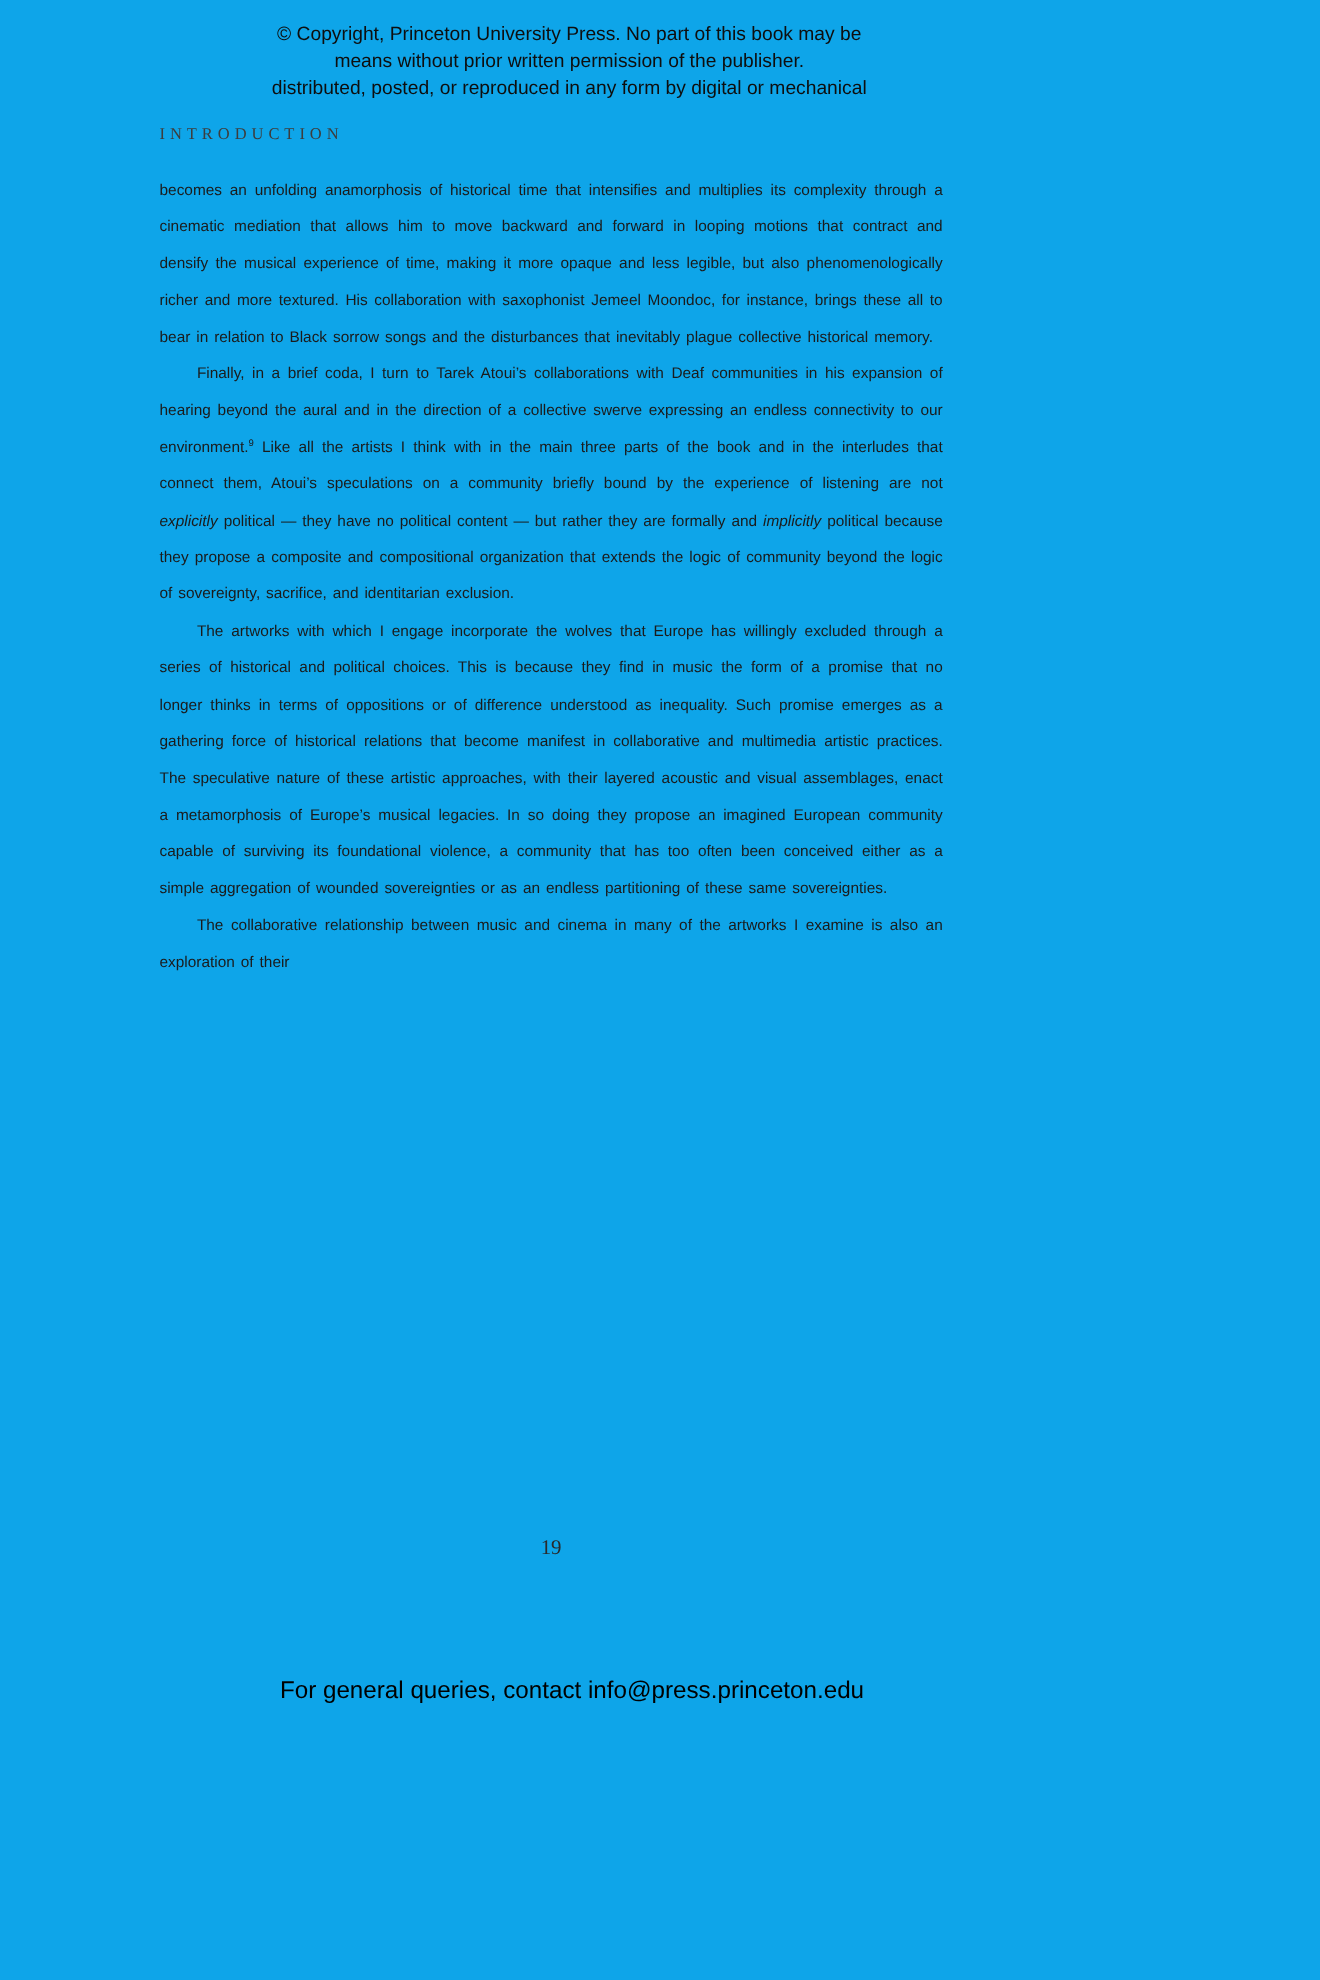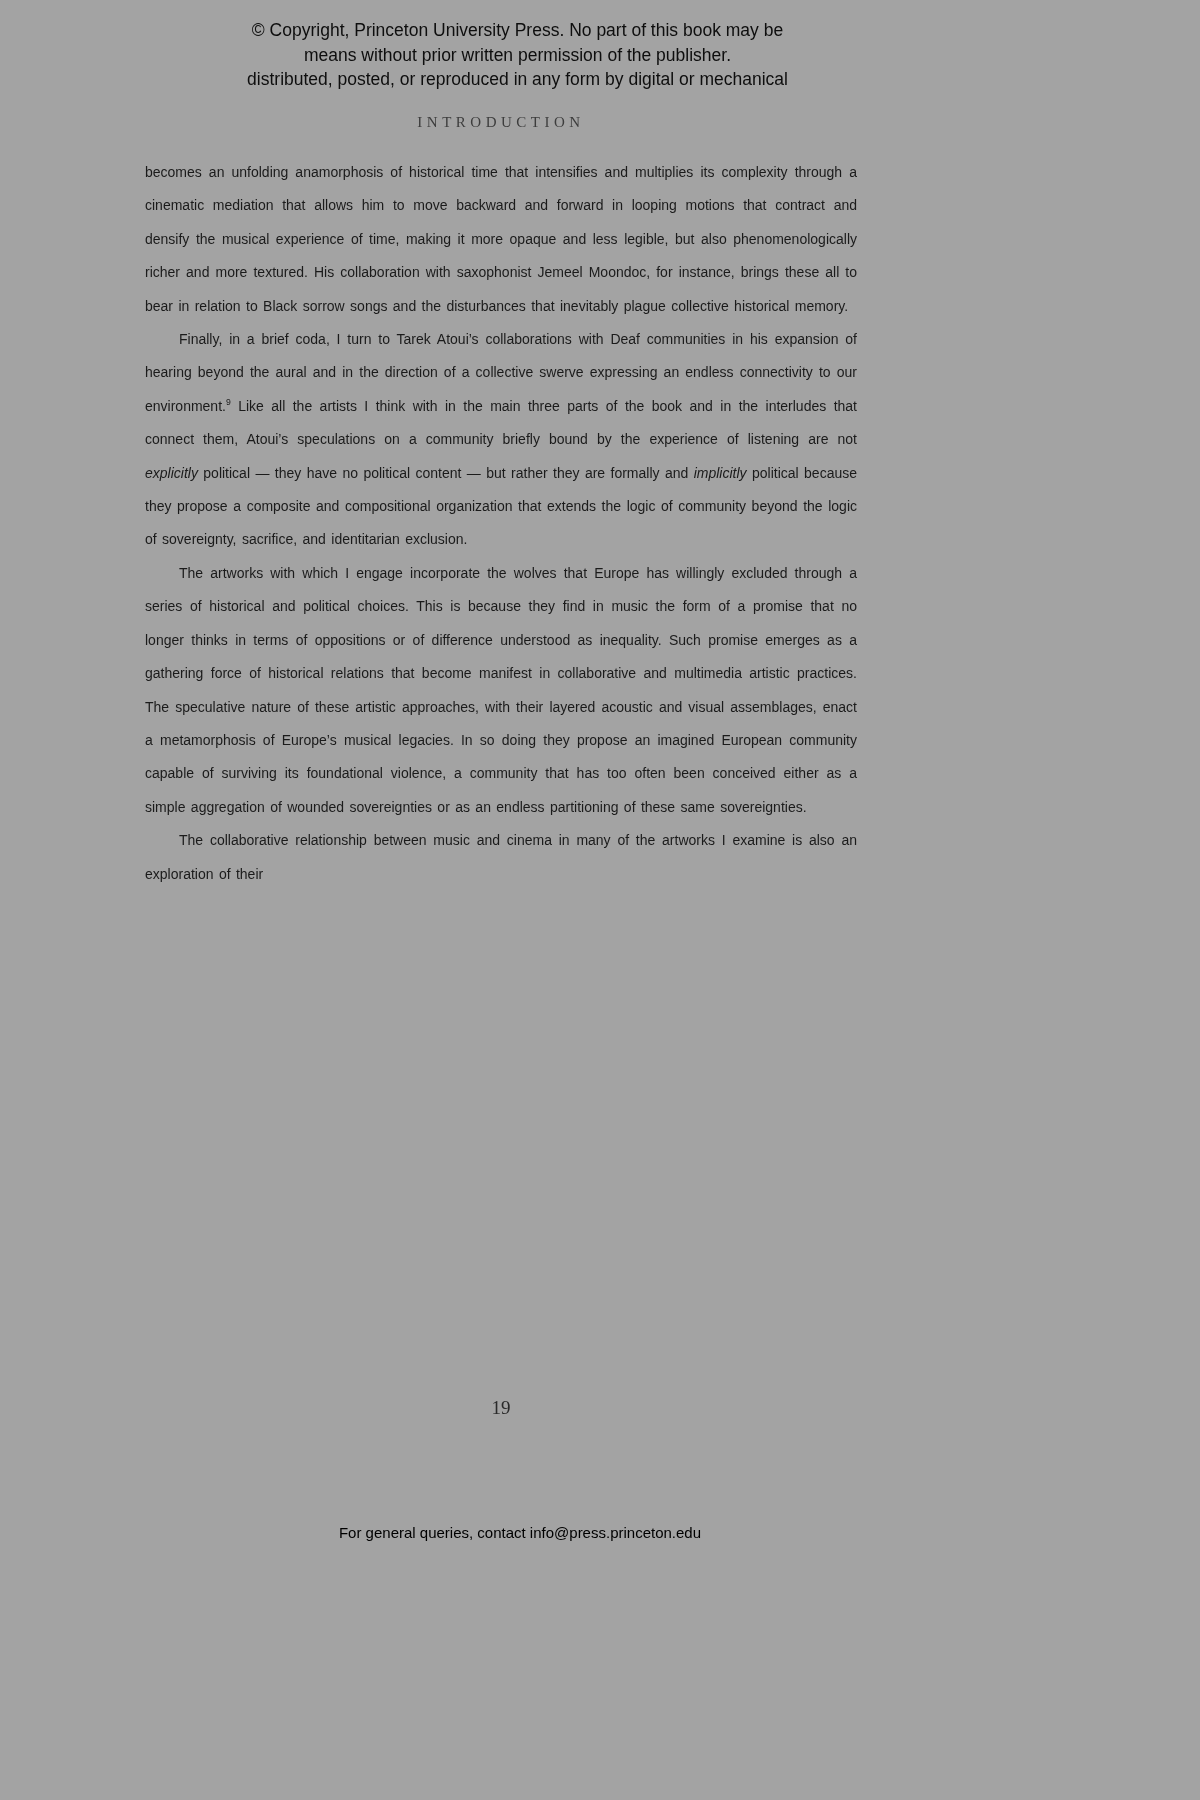--- a/index.html
+++ b/index.html
@@ -6,39 +6,39 @@
   body {
     width: 1200px;
     height: 1800px;
     position: relative;
     background: #ffffff;
     font-family: "Liberation Serif", serif;
   }
   .page {
     position: absolute;
     inset: 0;
-    background: #a3a3a3;
+    background: #0ea5e9;
   }
   .copyright-block {
     position: absolute;
     top: 18px;
     left: 210px;
     width: 615px;
     text-align: center;
     font-family: "Liberation Sans", sans-serif;
     font-size: 17.5px;
     line-height: 24.5px;
     color: #0e0e0e;
   }
   .running-head {
     position: absolute;
     top: 114px;
     left: 145px;
     width: 712px;
-    text-align: center;
+    text-align: left;
     font-family: "Liberation Serif", serif;
     font-size: 15px;
     letter-spacing: 4.5px;
     color: #3d3d3d;
   }
   .main-column {
     position: absolute;
     top: 156px;
     left: 145px;
     width: 712px;
@@ -75,21 +75,21 @@
     color: #2a2a2a;
     margin-top: 35px;
   }
   .footer-query {
     position: absolute;
     top: 1524px;
     left: 140px;
     width: 760px;
     text-align: center;
     font-family: "Liberation Sans", sans-serif;
-    font-size: 15px;
+    font-size: 22px;
     color: #000000;
   }
 </style>
 </head>
 <body>
 
 <div class="page">
 
   <div class="copyright-block">
       <div>© Copyright, Princeton University Press. No part of this book may be</div>

